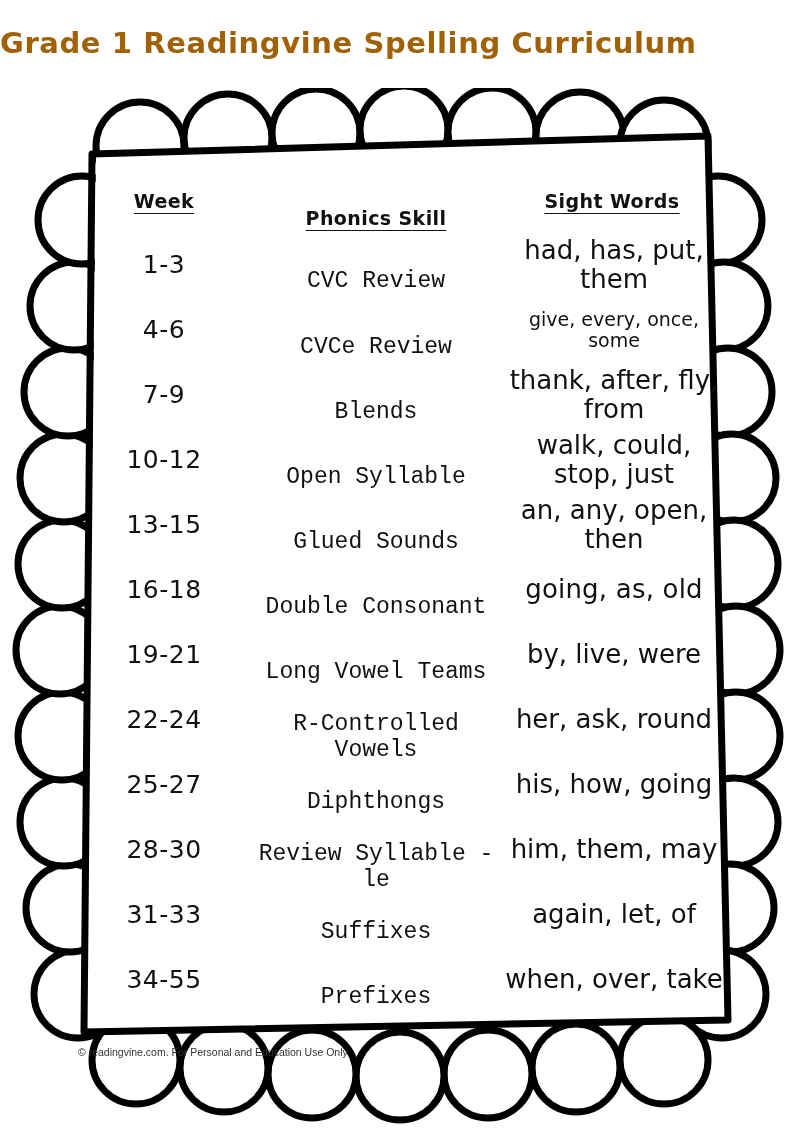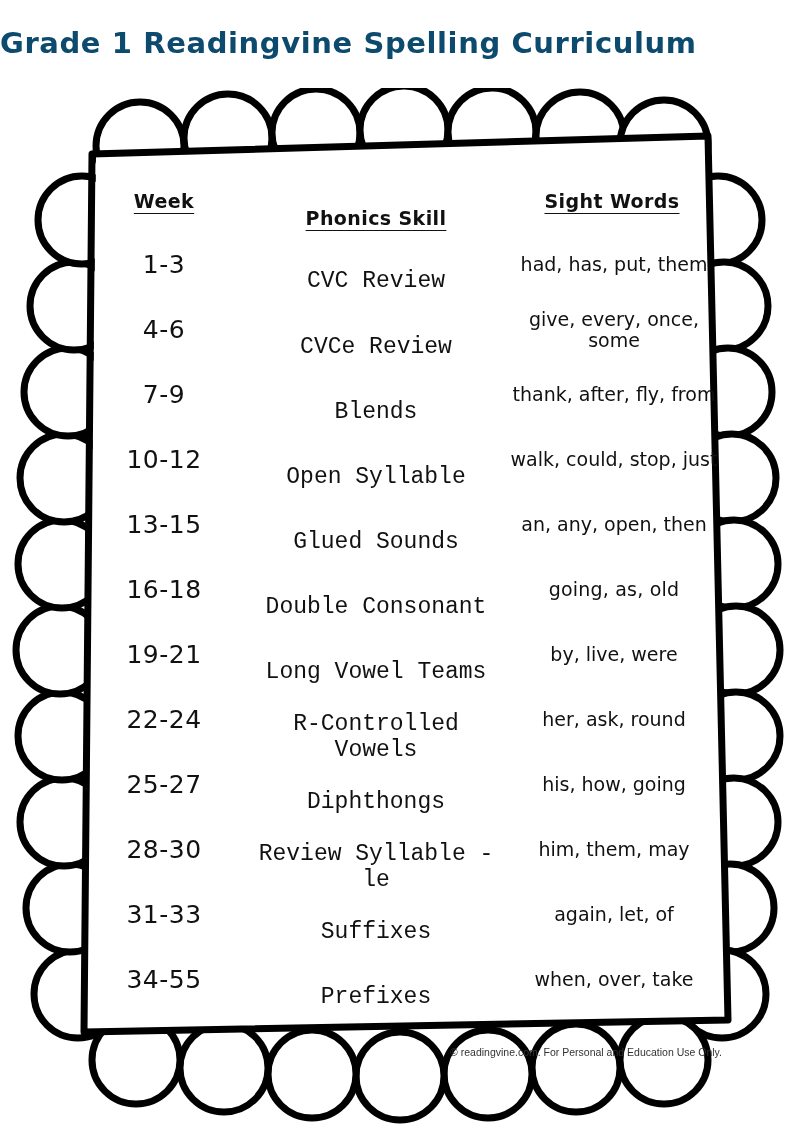--- a/index.html
+++ b/index.html
@@ -20,21 +20,21 @@
   .page-title {
     position: absolute;
     top: 26px;
     left: 0;
     width: 636px;
     text-align: center;
     font-family: "DejaVu Sans", sans-serif;
     font-size: 29px;
     font-weight: bold;
     letter-spacing: 0.6px;
-    color: #0c4a6e;
+    color: #a16207;
     white-space: nowrap;
   }
 
   
   .frame-wrap {
     position: absolute;
     left: 0;
     top: 88px;
     width: 800px;
     height: 1040px;
@@ -102,37 +102,37 @@
     font-size: 25px;
     color: #111;
     letter-spacing: 0.5px;
   }
   .cell-skill {
     font-size: 23px;
     color: #111;
     font-family: Liberation Mono, monospace;
   }
   .cell-words {
-    font-size: 19px;
+    font-size: 26px;
     color: #111;
     line-height: 1.1;
     padding: 0 2px;
   }
 
   
   .r0 .cell-skill { transform: translateY(-1px); }
   .r1 .cell-words { font-size: 19px; }
   .r5 .cell-words { letter-spacing: 0.2px; text-align: center; }
 
   .footer-note {
     position: absolute;
     left: 0;
     top: 898px;
     width: 644px;
-    text-align: right;
+    text-align: left;
     font-family: "Liberation Sans", sans-serif;
     font-size: 10.5px;
     color: #333333;
   }
 </style>
 </head>
 <body>
 
 <div class="page-title">Grade 1 Readingvine Spelling Curriculum</div>
 

